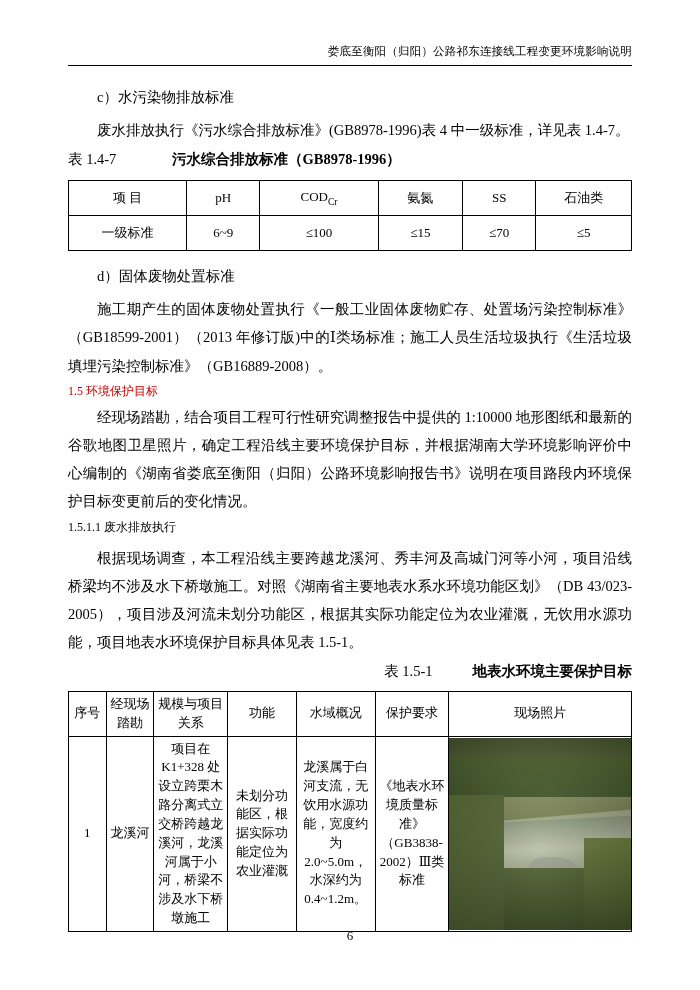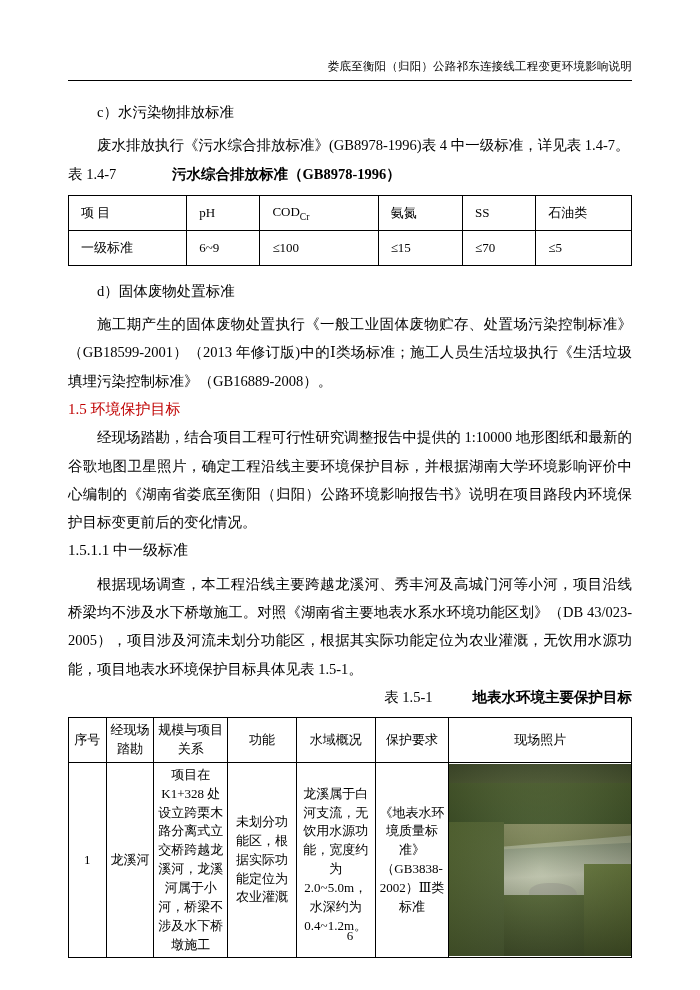--- a/index.html
+++ b/index.html
@@ -17,21 +17,20 @@
     height: 990px;
     box-sizing: border-box;
     background: #ffffff;
     overflow: hidden;
   }
   .content {
     position: absolute;
     left: 68px;
     top: 0;
     width: 564px;
-    margin-top: 15px;
   }
   .header {
     padding-top: 44px;
     text-align: right;
     font-size: 11.5px;
     letter-spacing: 0.2px;
     color: #000;
   }
   .header-rule {
     margin-top: 6px;
@@ -47,21 +46,21 @@
     text-indent: 29px;
   }
   .p {
     margin: 0;
   }
   .gap-top-lg { margin-top: 17px; }
   .gap-top-md { margin-top: 11px; }
   .gap-top-sm { margin-top: 5px; }
 
   .sec-head {
-    font-size: 15px;
+    font-size: 12px;
     line-height: 1.9;
     margin: 0;
   }
   .sec-head.red {
     color: #c00000;
   }
 
   
   .tbl-cap {
     font-size: 14.5px;
@@ -84,20 +83,21 @@
   .cap-151 .num { margin-right: 40px; }
 
   table.doc {
     border-collapse: collapse;
     width: 100%;
     margin-top: 7px;
     font-size: 13px;
   }
   table.doc th, table.doc td {
     border: 1px solid #000;
+    text-align: center;
     vertical-align: middle;
     padding: 4px 12px;
     line-height: 1.5;
   }
   table.doc.t147 th { font-weight: normal; height: 26px; }
   table.doc.t147 td { height: 26px; }
   .sub { font-size: 9.5px; vertical-align: sub; }
 
   
   table.t151 {
@@ -228,21 +228,21 @@
 
       <p class="p indent gap-top-md">d）固体废物处置标准</p>
 
       <p class="p indent gap-top-sm">施工期产生的固体废物处置执行《一般工业固体废物贮存、处置场污染控制标准》（GB18599-2001）（2013 年修订版)中的Ⅰ类场标准；施工人员生活垃圾执行《生活垃圾填埋污染控制标准》（GB16889-2008）。</p>
 
       <p class="sec-head red gap-top-sm">1.5  环境保护目标</p>
 
       <p class="p indent">经现场踏勘，结合项目工程可行性研究调整报告中提供的 1:10000 地形图纸和最新的谷歌地图卫星照片，确定工程沿线主要环境保护目标，并根据湖南大学环境影响评价中心编制的《湖南省娄底至衡阳（归阳）公路环境影响报告书》说明在项目路段内环境保护目标变更前后的变化情况。</p>
 
 
-      <p class="sec-head gap-top-sm">1.5.1.1  中一级标准</p>
+      <p class="sec-head gap-top-sm">1.5.1.1  废水排放执行</p>
 
       <p class="p indent gap-top-sm">根据现场调查，本工程沿线主要跨越龙溪河、秀丰河及高城门河等小河，项目沿线桥梁均不涉及水下桥墩施工。对照《湖南省主要地表水系水环境功能区划》（DB 43/023-2005），项目涉及河流未划分功能区，根据其实际功能定位为农业灌溉，无饮用水源功能，项目地表水环境保护目标具体见表 1.5-1。</p>
 
       <div class="tbl-cap cap-151 gap-top-sm">
         <span class="num">表 1.5-1</span>
         <span class="ttl">地表水环境主要保护目标</span>
       </div>
 
       <table class="t151">
         <tbody>

